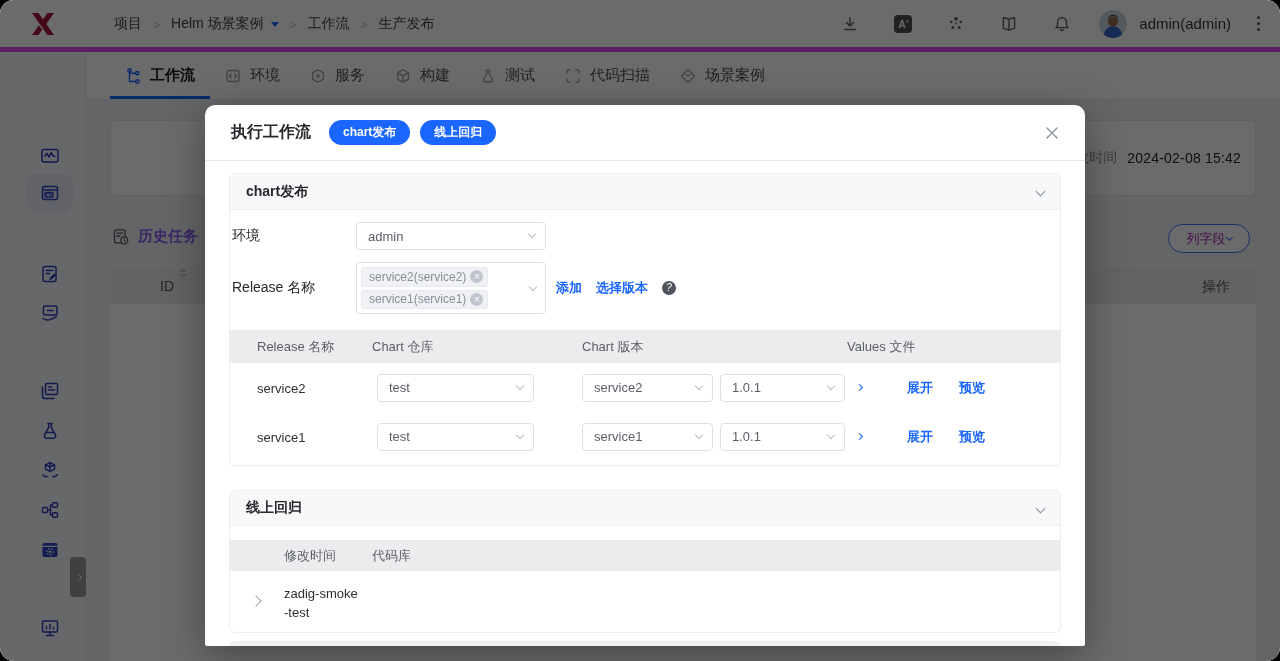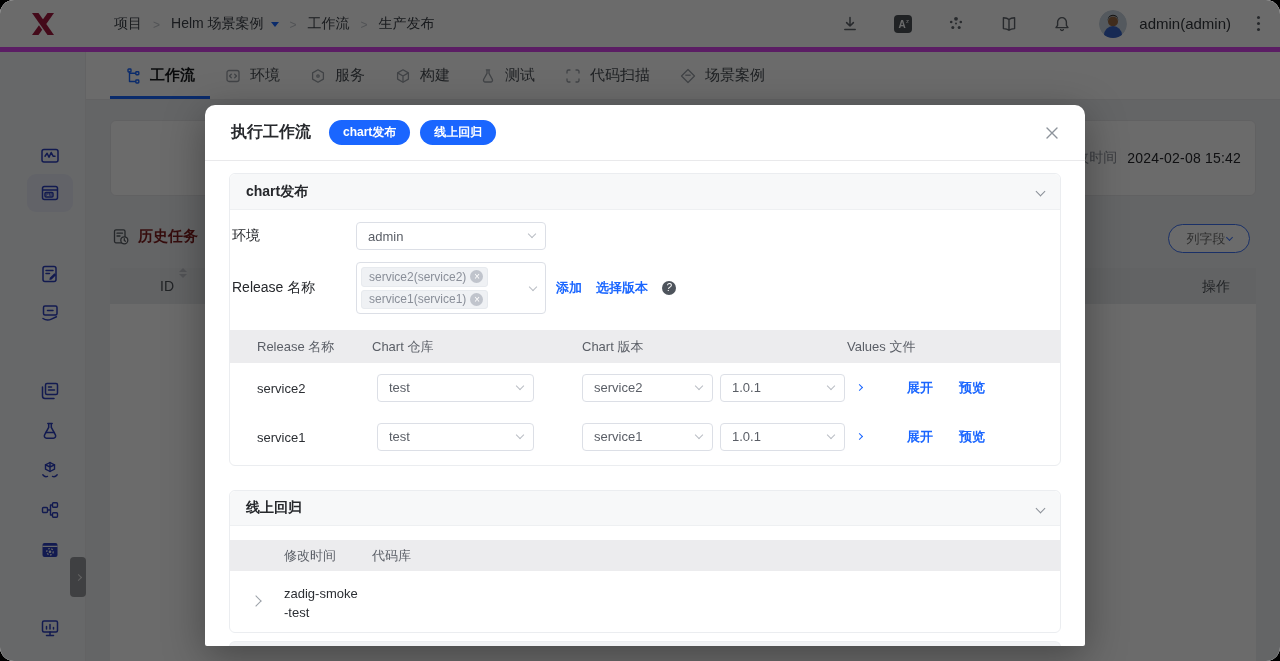--- a/index.html
+++ b/index.html
@@ -44,23 +44,23 @@
 
   .content { position:absolute; top:100px; left:86px; right:0; bottom:0; background:#eef0f4; }
   .card1 { position:absolute; left:24px; top:20px; width:1146px; height:76px; background:#fff;
            border:1px solid #e8e8ea; border-radius:6px; }
   .exec-btn { position:absolute; left:24px; top:19px; width:130px; height:36px; background:#1a66ff; border:none;
               border-radius:4px; color:#fff; font-size:14px; display:flex; align-items:center; padding-left:16px; gap:8px; }
   .modified { position:absolute; right:14px; top:50%; transform:translateY(-50%); font-size:14px; display:flex; gap:10px; align-items:center; }
   .modified .lbl { color:#8d929b; }
   .modified .val { color:#26282c; font-weight:normal; letter-spacing:.2px; }
   .history-head { position:absolute; left:26px; top:127px; display:flex; align-items:center; gap:9px;
-                  font-size:15px; font-weight:bold; color:#7f1d1d; }
+                  font-size:15px; font-weight:bold; color:#8b5cf6; }
   .colfields { position:absolute; right:30px; top:124px; width:82px; height:29px; background:#fff;
-               border:1px solid #3f74f6; border-radius:15px; color:#737373; font-size:13px;
+               border:1px solid #3f74f6; border-radius:15px; color:#a21caf; font-size:13px;
                display:flex; align-items:center; justify-content:center; gap:1px; }
   .colfields .chev { border-color:#3f74f6; width:5px; height:5px; margin-top:-2px; }
   .htable-head { position:absolute; left:24px; top:168px; width:1146px; height:36px; background:#eaecef;
                  font-size:14px; color:#4e5359; }
   .hth-id { position:absolute; left:50px; top:0; line-height:36px; display:flex; align-items:flex-start; gap:5px; }
   .hth-op { position:absolute; right:26px; top:0; line-height:36px; }
   .sorts { display:inline-flex; flex-direction:column; gap:2px; }
   .sorts i { width:0; height:0; border-left:4px solid transparent; border-right:4px solid transparent; }
   .sorts .up { border-bottom:4px solid #c3c7cd; }
   .sorts .dn { border-top:4px solid #c3c7cd; }

